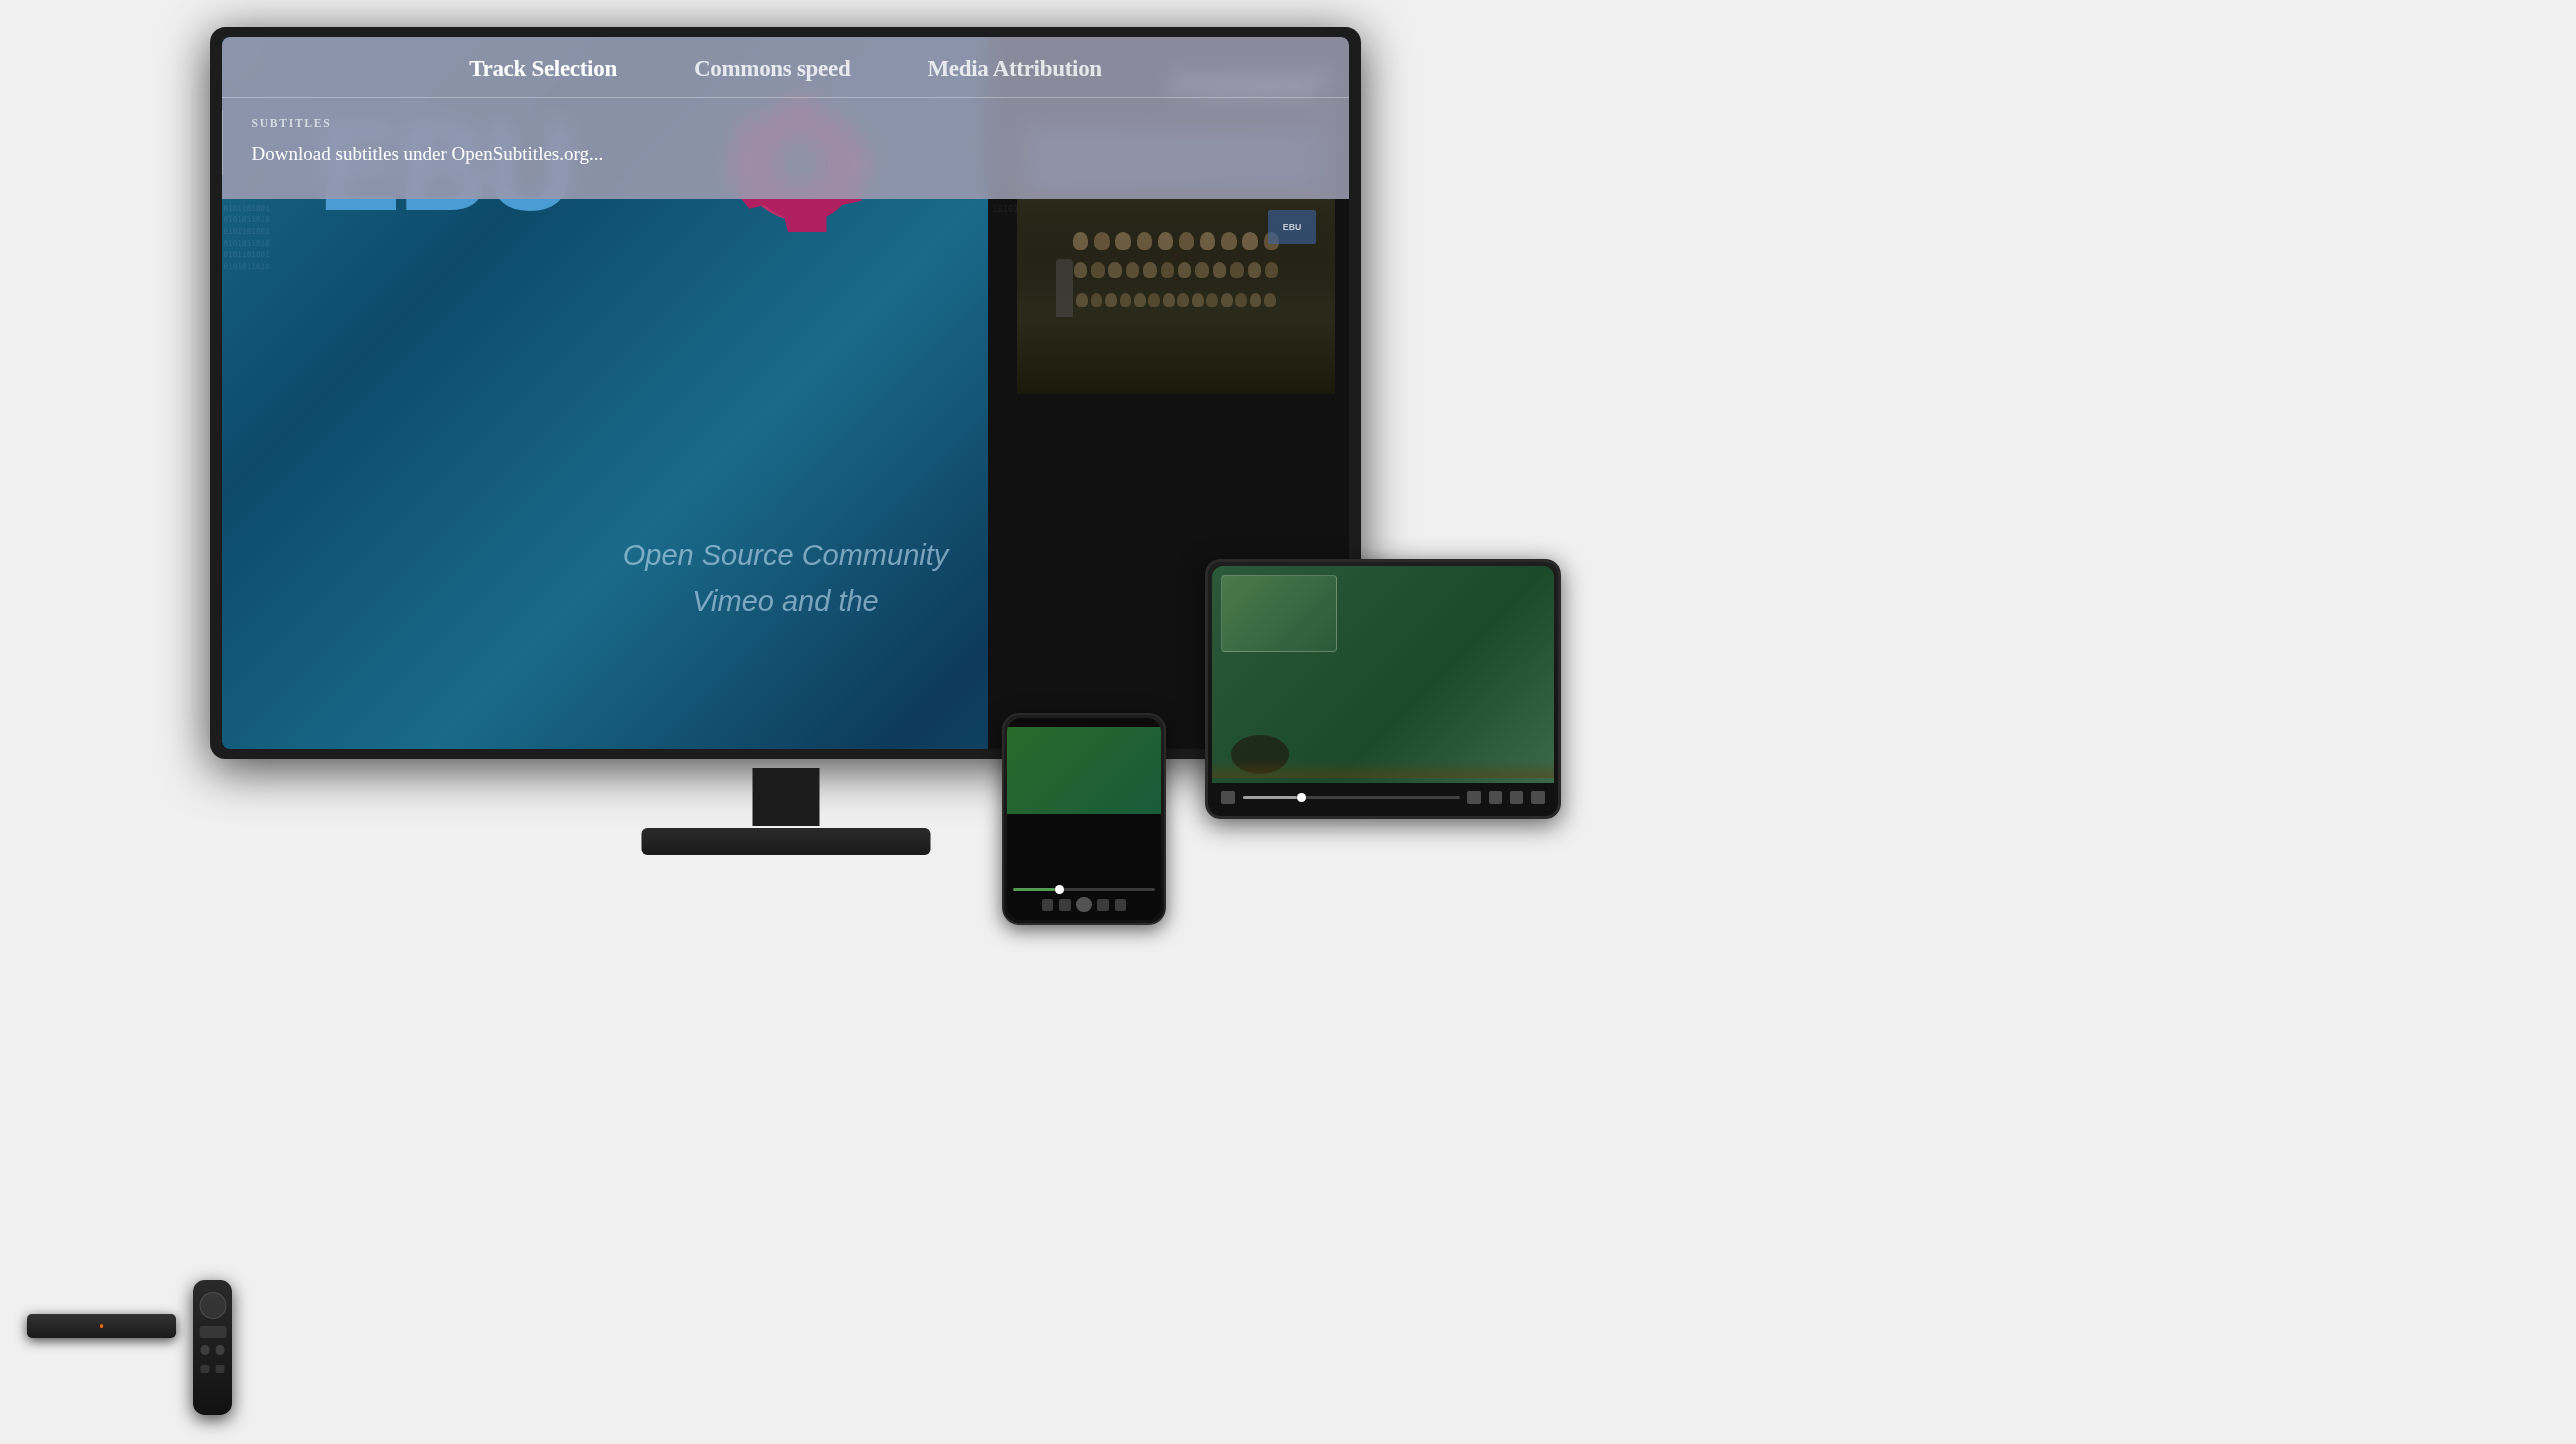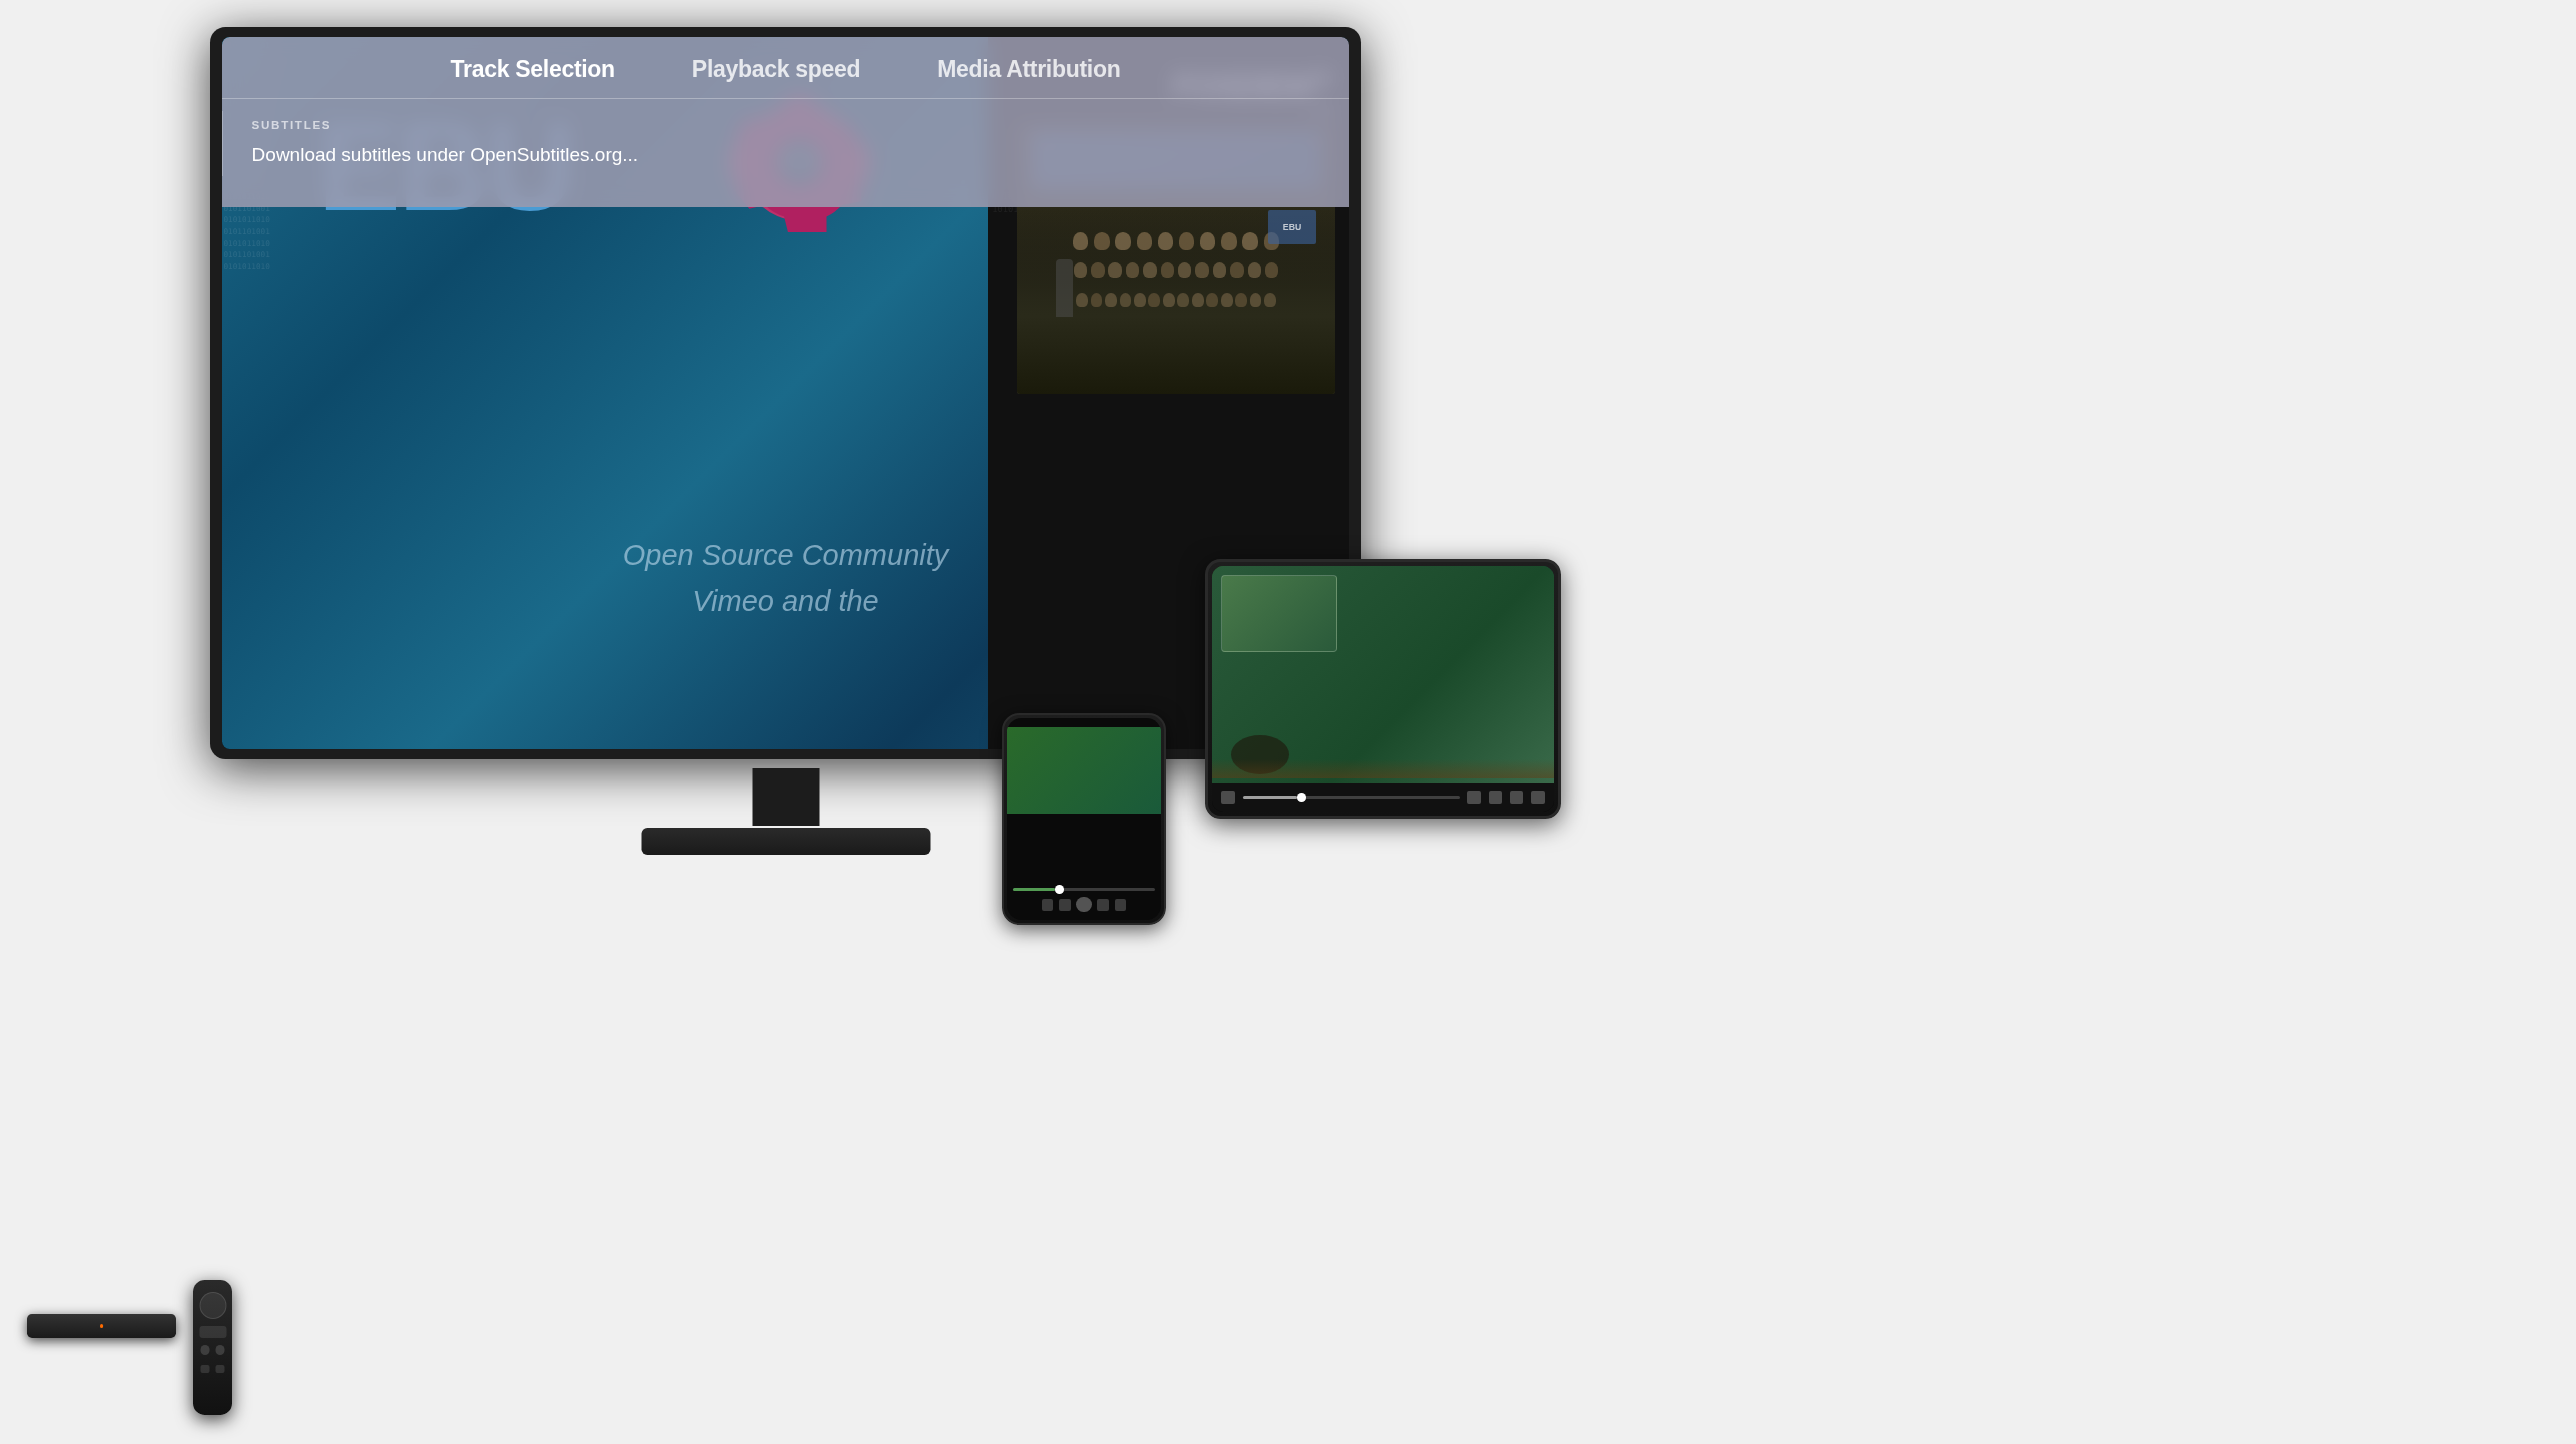--- a/index.html
+++ b/index.html
@@ -383,22 +383,23 @@
       line-height: 1.7;
     }
 
     
     .tv-menu-overlay {
       position: absolute;
       top: 0;
       left: 0;
       right: 0;
       background: rgba(155, 155, 175, 0.88);
-      padding-bottom: 27px;
+      padding-bottom: 20px;
       backdrop-filter: blur(9.6px);
+      font-family: Liberation Serif, serif;
     }
 
     .tv-tabs {
       display: flex;
       justify-content: center;
       gap: 77px;
       padding: 19px 0 15.4px;
     }
 
     .tv-tab {
@@ -612,21 +613,21 @@
 
               <div style="position:absolute;top:9.6px;right:19px;width:48px;height:34px;background:rgba(60,100,160,0.6);border-radius:1.9px;display:flex;align-items:center;justify-content:center;font-size:8.7px;color:rgba(255,255,255,0.7);font-weight:bold;">EBU</div>
             </div>
           </div>
 
         </div>
 
         <div class="tv-menu-overlay">
           <div class="tv-tabs">
             <div class="tv-tab selected">Track Selection</div>
-            <div class="tv-tab">Playback speed</div>
+            <div class="tv-tab">Commons speed</div>
             <div class="tv-tab">Media Attribution</div>
           </div>
           <div class="tv-content-panel">
             <div class="sub-col">
               <div class="col-header">SUBTITLES</div>
               <div class="col-item">
                 <span>Download subtitles under OpenSubtitles.org...</span>
               </div>
             </div>
           </div>

